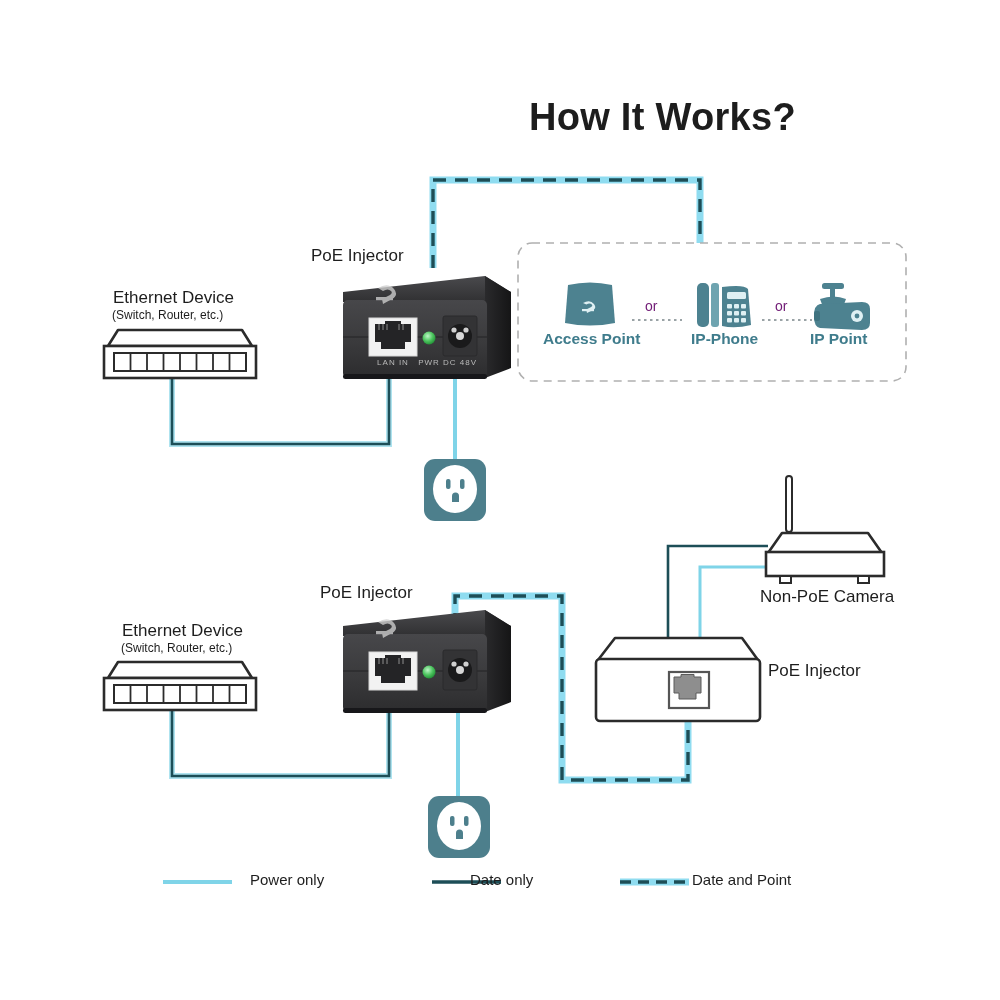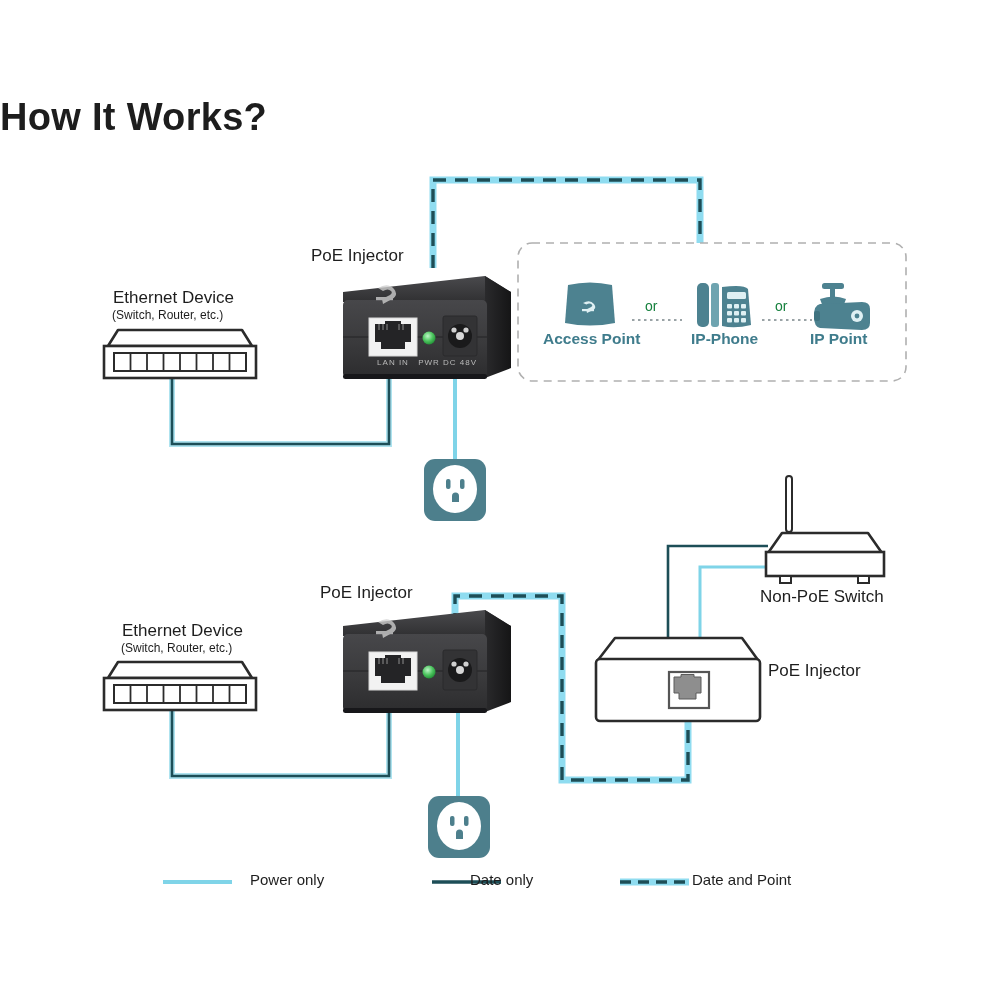--- a/index.html
+++ b/index.html
@@ -6,21 +6,21 @@
   body{width:1000px;height:1000px;overflow:hidden;
        font-family:"Liberation Sans","DejaVu Sans",sans-serif;color:#222;}
   #stage{position:relative;width:1000px;height:1000px;background:#fff;}
   #svgroot{position:absolute;left:0;top:0;width:1000px;height:1000px;}
   .lbl{position:absolute;white-space:nowrap;color:#1d1d1d;text-align:right;}
   .title{font-size:38px;font-weight:bold;letter-spacing:.3px;}
   .dev-title{font-size:17px;}
   .dev-sub{font-size:12px;}
   .legend-lbl{font-size:15px;}
   .icon-lbl{font-size:15.5px;color:#3f7c8c;font-weight:600;}
-  .or-lbl{font-size:14px;color:#15803d;}
+  .or-lbl{font-size:14px;color:#701a75;}
 </style>
 </head>
 <body>
 
 <div id="stage">
 
   <svg id="svgroot" viewBox="0 0 1000 1000">
     <defs>
       <linearGradient id="injTop" x1="0" y1="0" x2="0" y2="1">
         <stop offset="0" stop-color="#4a4a4d"></stop>
@@ -252,38 +252,38 @@
     </g>
     <g>
       <line x1="432" y1="882" x2="501" y2="882" stroke="#1d4e57" stroke-width="3.4"></line>
     </g>
     <g>
       <line x1="620" y1="882" x2="689" y2="882" stroke="#8fdcf0" stroke-width="7"></line>
       <line x1="620" y1="882" x2="689" y2="882" stroke="#1d4e57" stroke-width="3.4" stroke-dasharray="11 7"></line>
     </g>
   </svg>
 
-  <div class="lbl title" style="left:0;top:96px;width:796px;text-align:left;">How It Works?</div>
+  <div class="lbl title" style="left:0;top:96px;width:796px;text-align:right;">How It Works?</div>
 
   <div class="lbl dev-title" style="left:311px;top:246px;">PoE Injector</div>
 
   <div class="lbl dev-title" style="left:113px;top:288px;">Ethernet Device</div>
   <div class="lbl dev-sub" style="left:112px;top:308px;">(Switch, Router, etc.)</div>
 
   <div class="lbl icon-lbl" style="left:543px;top:330px;">Access Point</div>
   <div class="lbl or-lbl" style="left:645px;top:298px;">or</div>
   <div class="lbl icon-lbl" style="left:691px;top:330px;">IP-Phone</div>
   <div class="lbl or-lbl" style="left:775px;top:298px;">or</div>
   <div class="lbl icon-lbl" style="left:810px;top:330px;">IP Point</div>
 
   <div class="lbl dev-title" style="left:320px;top:583px;">PoE Injector</div>
 
   <div class="lbl dev-title" style="left:122px;top:621px;">Ethernet Device</div>
   <div class="lbl dev-sub" style="left:121px;top:641px;">(Switch, Router, etc.)</div>
 
-  <div class="lbl dev-title" style="left:760px;top:587px;">Non-PoE Switch</div>
+  <div class="lbl dev-title" style="left:760px;top:587px;">Non-PoE Camera</div>
   <div class="lbl dev-title" style="left:768px;top:661px;">PoE Injector</div>
 
   <div class="lbl legend-lbl" style="left:250px;top:871px;">Power only</div>
   <div class="lbl legend-lbl" style="left:470px;top:871px;">Date only</div>
   <div class="lbl legend-lbl" style="left:692px;top:871px;">Date and Point</div>
 
 </div>
 
 </body></html>

